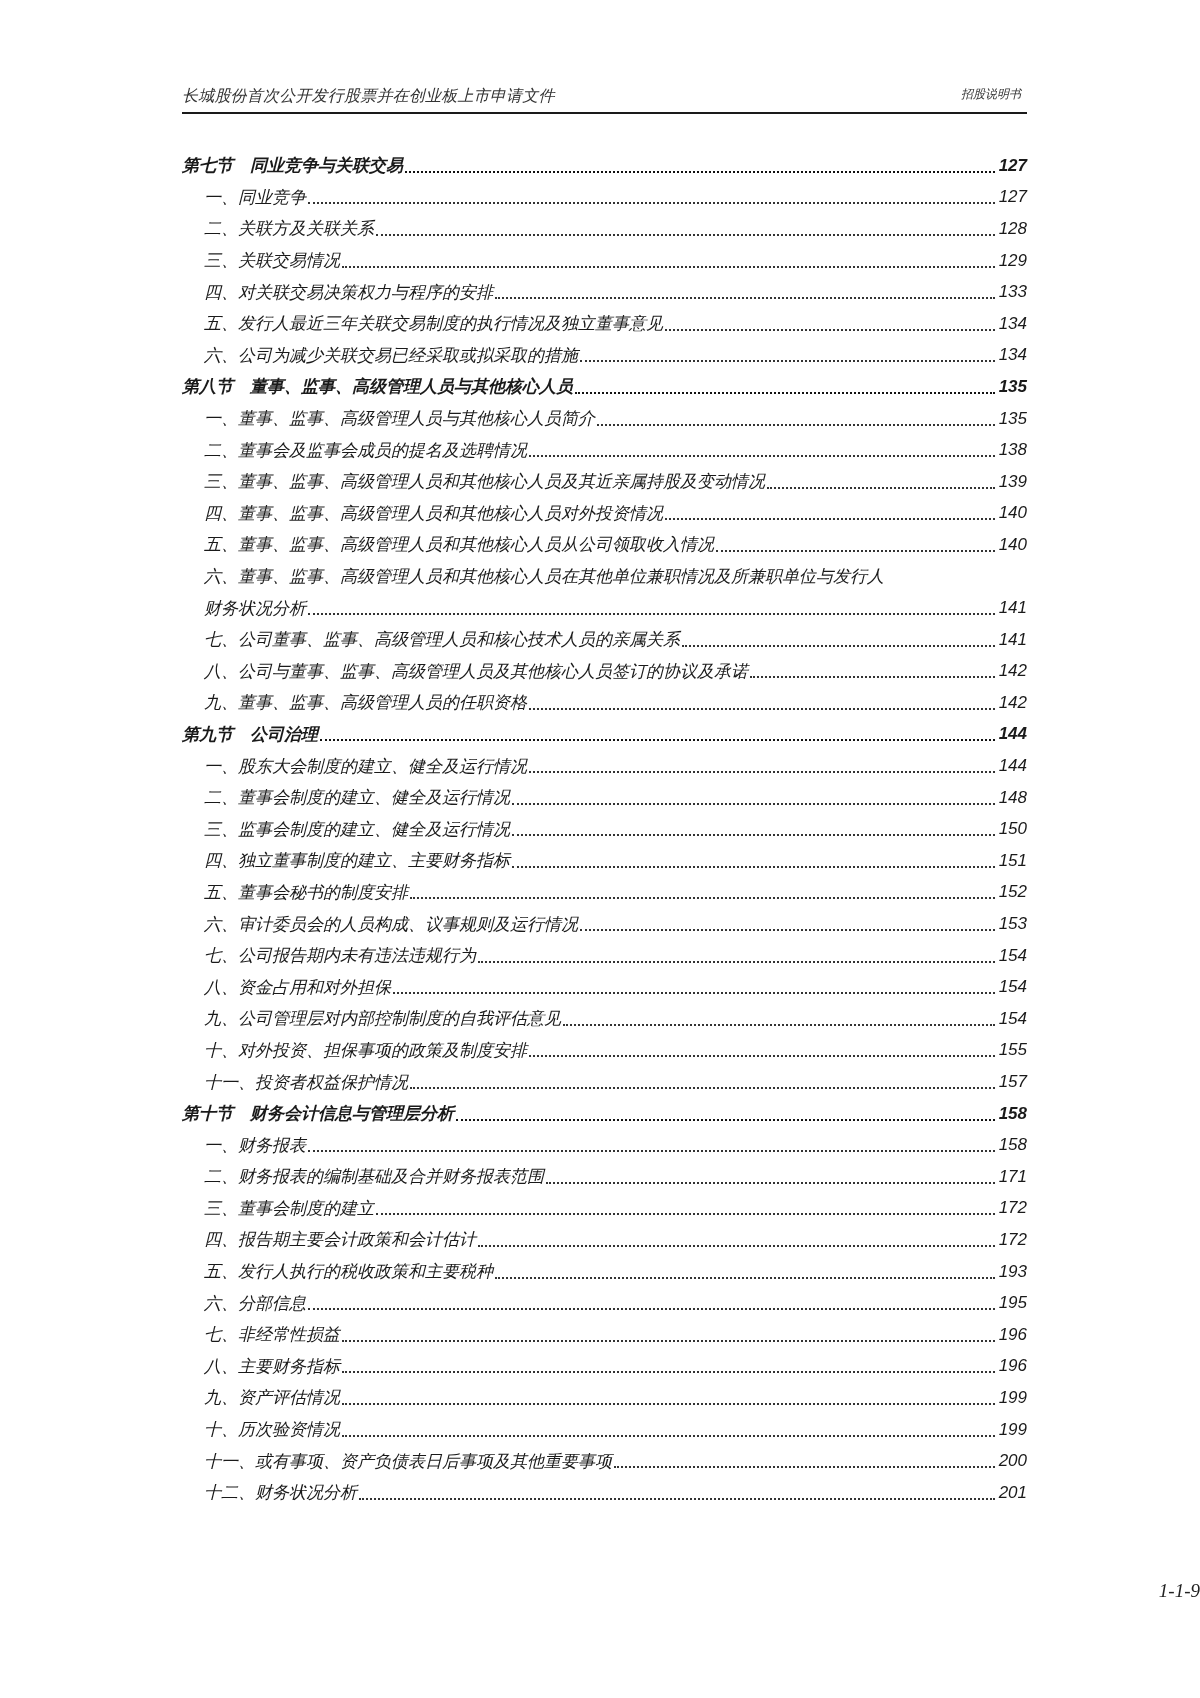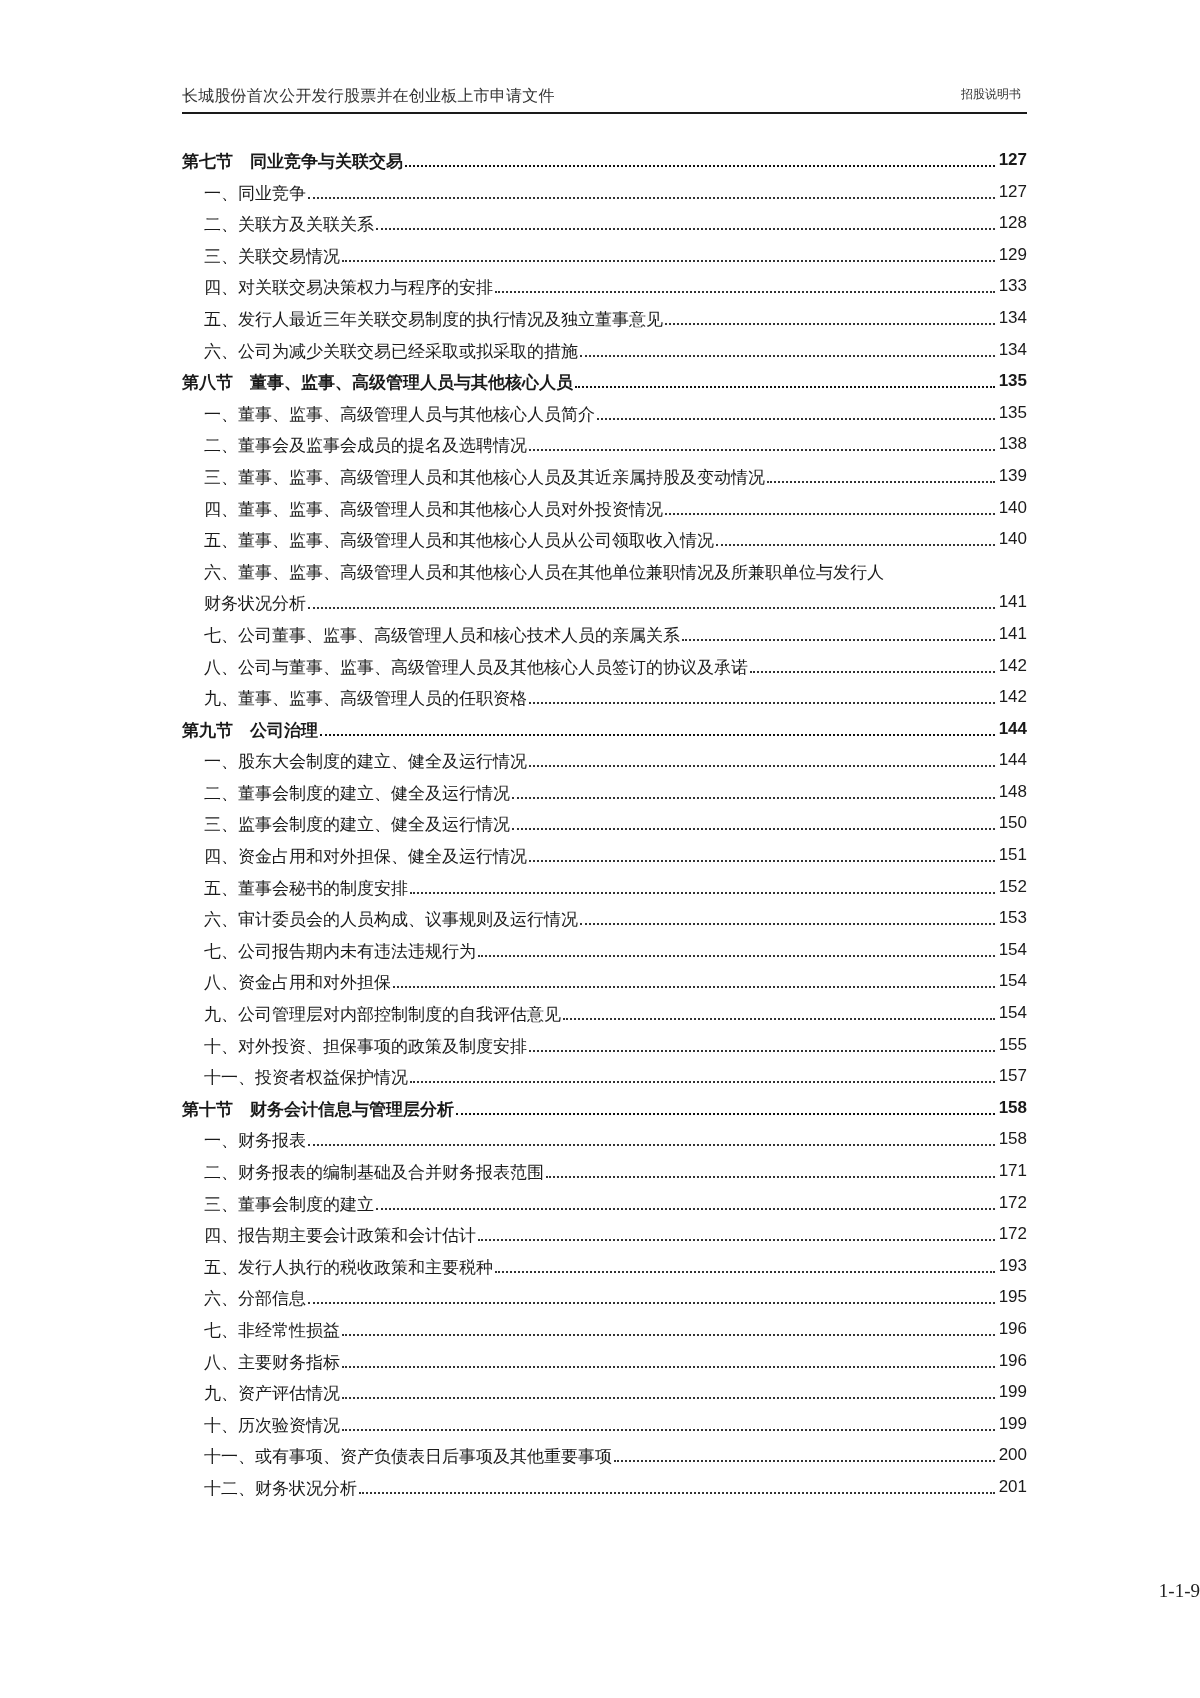--- a/index.html
+++ b/index.html
@@ -1,26 +1,26 @@
 <!DOCTYPE html>
 <html><head>
 <meta charset="utf-8">
 <style>
   html, body { margin: 0; padding: 0; background: #ffffff; }
   body { width: 1200px; height: 1698px; position: relative; overflow: hidden;
          font-family: "DejaVu Sans", "Liberation Sans", sans-serif; color: #1a1a1a; }
-  .page { position: absolute; left: 0; top: 0; width: 1200px; height: 1698px; background: #fff; }
+  .page { position: absolute; left: 0; top: 0; width: 1200px; height: 1698px; background: #fff; font-style: italic; }
   .header { position: absolute; left: 182px; top: 84px; width: 845px; height: 28px;
             border-bottom: 2px solid #1a1a1a; }
   .header-left { position: absolute; left: 0; top: 2px; font-family: "DejaVu Serif", "Liberation Serif", serif;
                  font-size: 16px; color: #333; letter-spacing: 0.2px; }
   .header-right { position: absolute; right: 6px; top: 2px; font-family: "DejaVu Serif", "Liberation Serif", serif;
                   font-size: 12px; color: #333; }
   .toc { position: absolute; left: 182px; top: 150px; width: 845px; }
-  .row { position: relative; height: 31.6px; display: flex; font-size: 17px; }
+  .row { position: relative; height: 31.6px; display: flex; align-items: center; font-size: 17px; }
   .row.section { font-weight: bold; }
   .row.item { padding-left: 22px; }
   .row.cont { padding-left: 22px; }
   .label { white-space: nowrap; flex: 0 0 auto; }
   .leader { flex: 1 1 auto; overflow: hidden; white-space: nowrap; margin: 0 2px; height: 18px;
             border-bottom: 2px dotted #333; transform: translateY(-3px); }
   .row.section .leader { border-bottom: 2px dotted #111; }
   .pnum { flex: 0 0 auto; font-family: "Liberation Sans", "DejaVu Sans", sans-serif; font-size: 17px; min-width: 30px; text-align: right; }
   .row.section .pnum { font-weight: bold; }
   .footer { position: absolute; left: 0; width: 1200px; top: 1580px; text-align: right;
@@ -138,21 +138,21 @@
         <span class="label">二、董事会制度的建立、健全及运行情况</span>
         <span class="leader"></span>
         <span class="pnum">148</span>
       </div>
       <div class="row item">
         <span class="label">三、监事会制度的建立、健全及运行情况</span>
         <span class="leader"></span>
         <span class="pnum">150</span>
       </div>
       <div class="row item">
-        <span class="label">四、资金占用和对外担保、健全及运行情况</span>
+        <span class="label">四、独立董事制度的建立、主要财务指标</span>
         <span class="leader"></span>
         <span class="pnum">151</span>
       </div>
       <div class="row item">
         <span class="label">五、董事会秘书的制度安排</span>
         <span class="leader"></span>
         <span class="pnum">152</span>
       </div>
       <div class="row item">
         <span class="label">六、审计委员会的人员构成、议事规则及运行情况</span>

